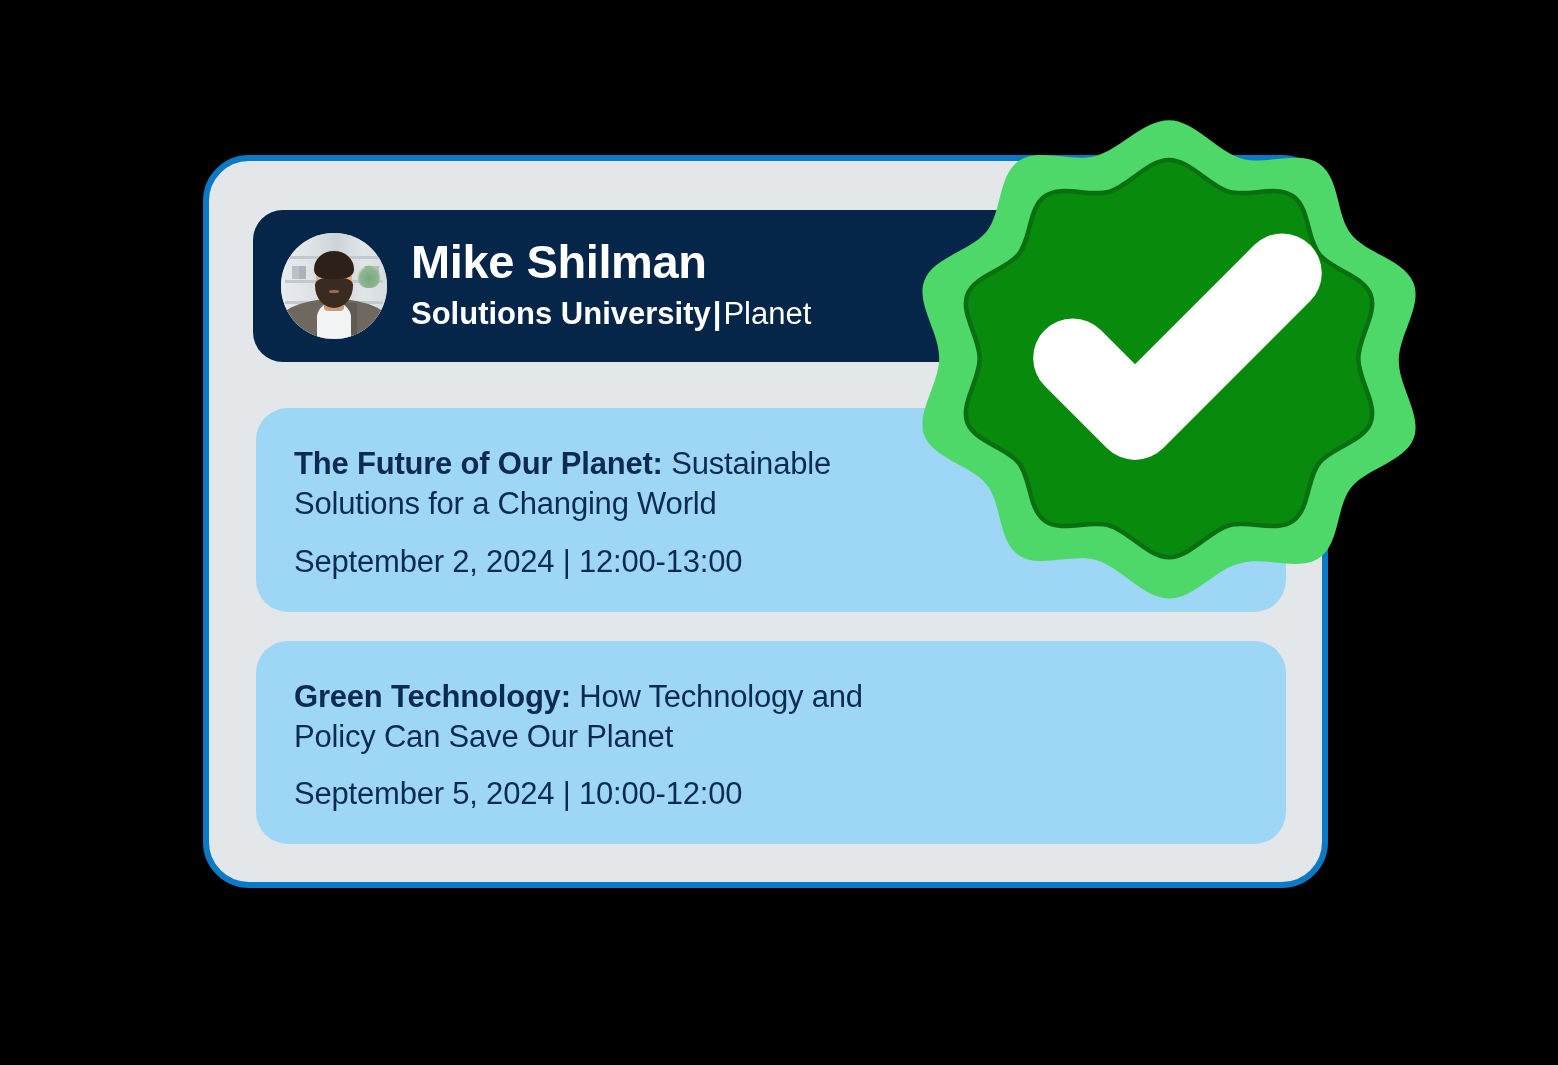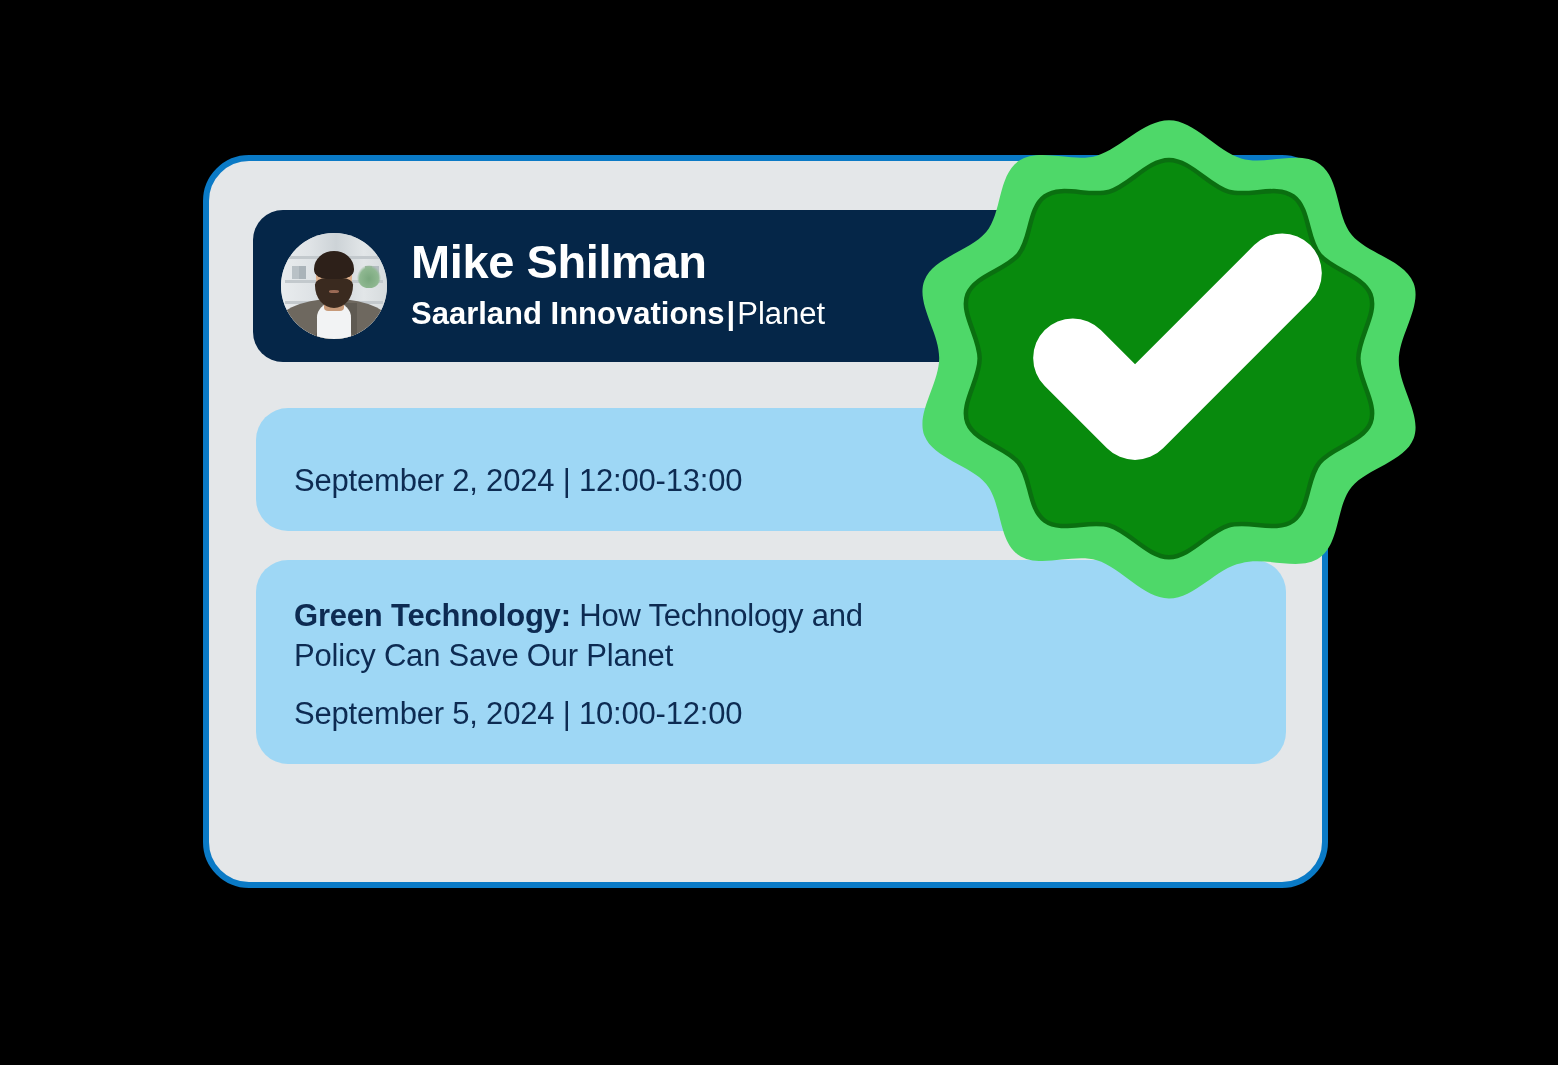--- a/index.html
+++ b/index.html
@@ -234,29 +234,33 @@
         <span class="eyeL"></span>
           <span class="eyeR"></span>
         <span class="beard"></span>
         <span class="mouth"></span>
         <span class="hair"></span>
       </div>
 
       <div class="speaker-meta">
         <div class="speaker-name">Mike Shilman</div>
         <div class="speaker-affil">
-          <span class="org">Saarland Innovations</span><span class="sep">|</span><span class="country">Planet</span>
+          <span class="org">Solutions University</span><span class="sep">|</span><span class="country">Planet</span>
         </div>
       </div>
 
     </div>
 
     <div class="sessions">
 
       <div class="session-card">
+        <div class="session-title">
+          <span class="topic">The Future of Our Planet:</span>
+          <span class="sub">Sustainable Solutions for a Changing World</span>
+        </div>
         <div class="session-when">September 2, 2024 | 12:00-13:00</div>
       </div>
 
       <div class="session-card">
         <div class="session-title">
           <span class="topic">Green Technology:</span>
           <span class="sub">How Technology and Policy Can Save Our Planet</span>
         </div>
         <div class="session-when">September 5, 2024 | 10:00-12:00</div>
       </div>

